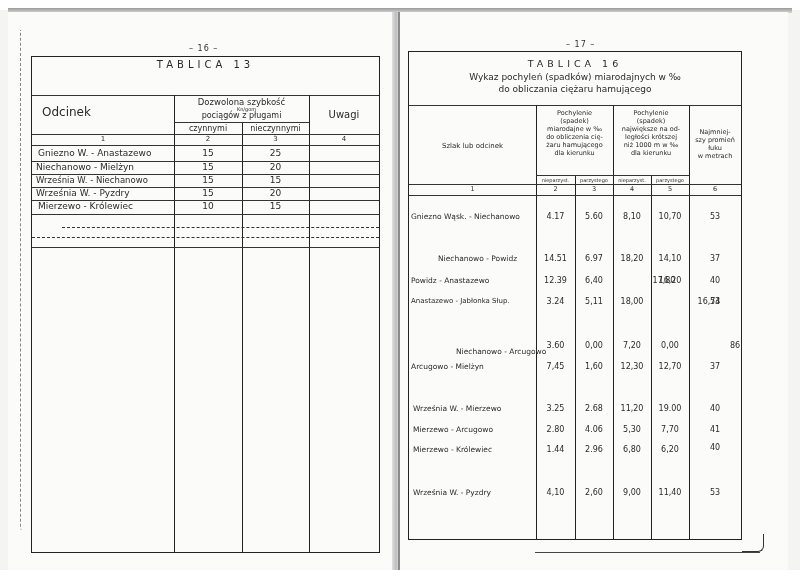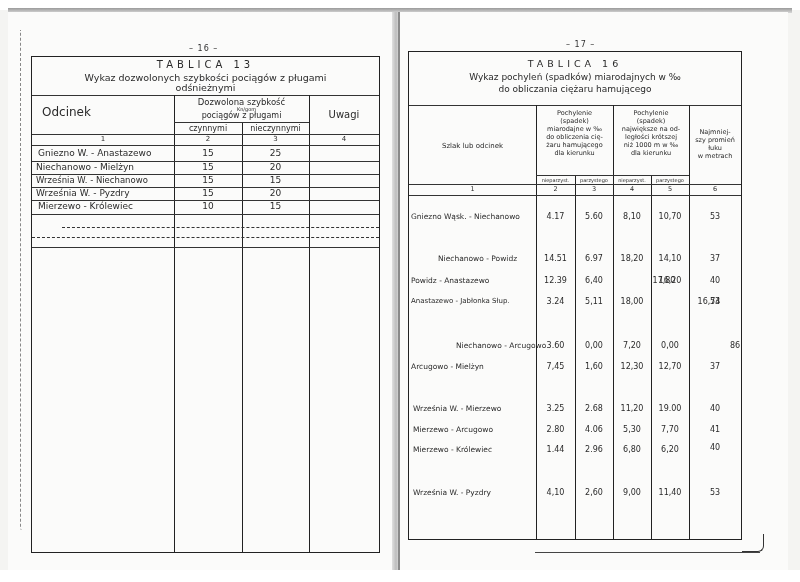--- a/index.html
+++ b/index.html
@@ -47,24 +47,20 @@
 
 <div class="page page-left"></div>
 <div class="left-edge"></div>
 <div class="gutter"></div>
 <div class="page page-right"></div>
 
 <div class="page-num" style="left:189px;top:44px;">– 16 –</div>
 
 <div class="t13">
   <div class="title">TABLICA 13</div>
-  <div class="subtitle">
-    <div>Wykaz dozwolonych szybkości pociągów z pługami</div>
-    <div>odśnieżnymi</div>
-  </div>
 
   <div class="hl" style="left:0;top:38px;width:347px;"></div>
 
   <div class="vl" style="left:142px;top:38px;height:457px;"></div>
   <div class="vl" style="left:210px;top:65px;height:430px;"></div>
   <div class="vl" style="left:277px;top:38px;height:457px;"></div>
 
   <div class="cell" style="left:10px;top:48px;font-size:12px;">Odcinek</div>
   <div class="cell c" style="left:142px;top:40px;width:135px;font-size:8.5px;">Dozwolona szybkość</div>
   <div class="cell c tiny" style="left:142px;top:49px;width:145px;">Kn/gom</div>
@@ -189,21 +185,21 @@
   <div class="cell c num" style="left:242px;top:224px;width:38px;">16,20</div>
   <div class="cell c num" style="left:280px;top:224px;width:52px;">40</div>
 
   <div class="cell row-label" style="left:2px;top:245px;font-size:7px;">Anastazewo - Jabłonka Słup.</div>
   <div class="cell c num" style="left:127px;top:245px;width:39px;">3.24</div>
   <div class="cell c num" style="left:166px;top:245px;width:38px;">5,11</div>
   <div class="cell c num" style="left:204px;top:245px;width:38px;">18,00</div>
   <div class="cell c num" style="left:242px;top:245px;width:38px;margin-left:39px;">16,74</div>
   <div class="cell c num" style="left:280px;top:245px;width:52px;">53</div>
 
-  <div class="cell row-label" style="left:2px;top:289px;padding-left:45px;">Niechanowo - Arcugowo</div>
+  <div class="cell row-label" style="left:2px;top:295px;padding-left:45px;">Niechanowo - Arcugowo</div>
   <div class="cell c num" style="left:127px;top:289px;width:39px;">3.60</div>
   <div class="cell c num" style="left:166px;top:289px;width:38px;">0,00</div>
   <div class="cell c num" style="left:204px;top:289px;width:38px;">7,20</div>
   <div class="cell c num" style="left:242px;top:289px;width:38px;">0,00</div>
   <div class="cell c num" style="left:280px;top:289px;width:52px;margin-left:20px;">86</div>
 
   <div class="cell row-label" style="left:2px;top:310px;">Arcugowo - Mielżyn</div>
   <div class="cell c num" style="left:127px;top:310px;width:39px;">7,45</div>
   <div class="cell c num" style="left:166px;top:310px;width:38px;">1,60</div>
   <div class="cell c num" style="left:204px;top:310px;width:38px;">12,30</div>

